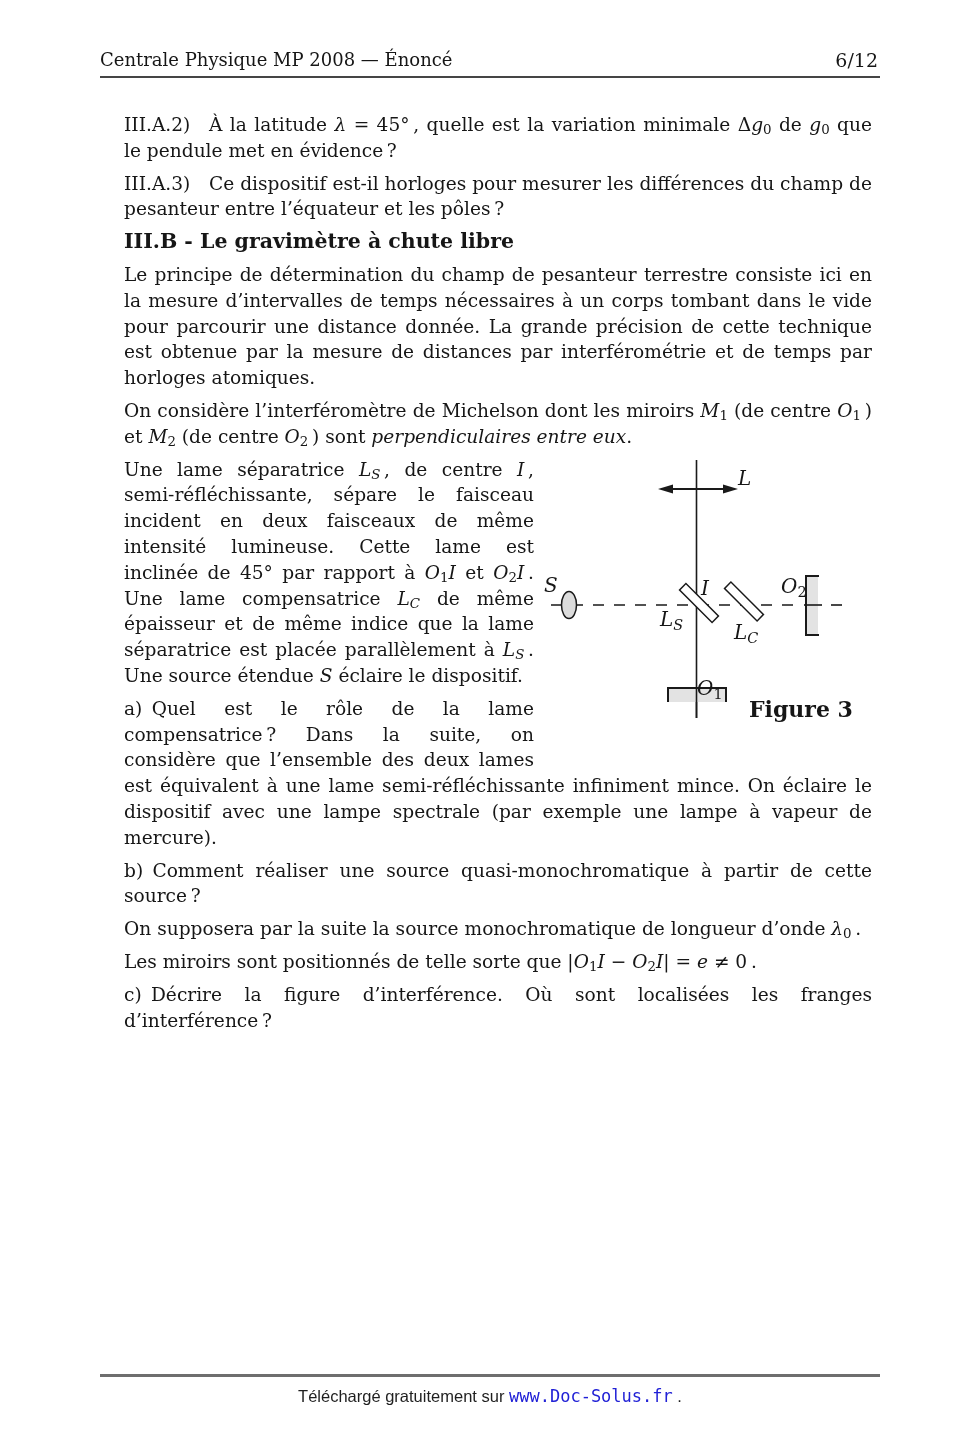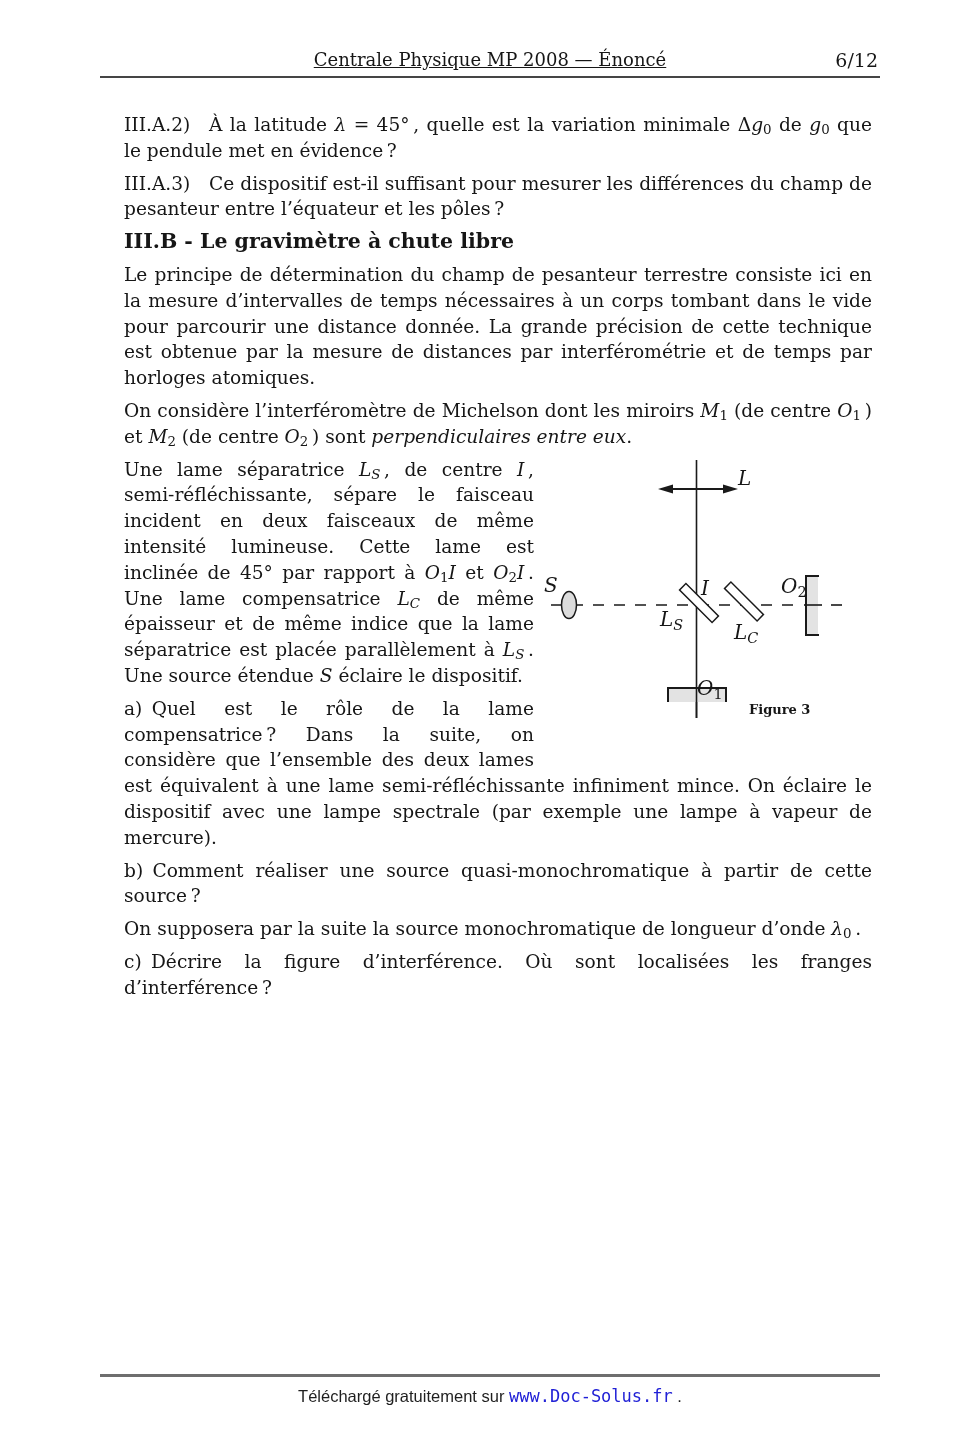--- a/index.html
+++ b/index.html
@@ -11,21 +11,21 @@
     font-family:"DejaVu Serif", serif;
     overflow:hidden;
   }
   
   .header{
     position:absolute;top:50px;left:100px;width:780px;
     border-bottom:2px solid #454545;
     padding-bottom:6px;
     font-size:18px;line-height:20px;
   }
-  .header-title{display:block;text-align:center;text-decoration:underline;}
+  .header-title{display:block;}
   .header-page{position:absolute;right:2px;top:0;font-size:19px;}
   
   .content{
     position:absolute;top:112px;left:108px;width:764px;
     font-size:18.6px;line-height:25.8px;
     text-align:justify;
   }
   .content p{margin:0 0 7px 16px;}
   .h-bold{font-weight:bold;font-size:20.5px;margin:9px 0 8px 0;text-align:left;}
   .it{font-style:italic;}
@@ -39,21 +39,21 @@
   }
   .fig svg{position:absolute;left:0;top:0;}
   .flabel{
     position:absolute;
     font-size:20px;line-height:1.1;
     white-space:nowrap;
     text-align:left;
   }
   .fig-caption{
     position:absolute;left:209px;top:240px;
-    font-weight:bold;font-size:13px;
+    font-weight:bold;font-size:22px;
     white-space:nowrap;
   }
   
   .footer{position:absolute;left:100px;width:780px;top:1374px;}
   .footer-rule{height:3px;background:#6e6e6e;}
   .footer-text{
     text-align:center;margin-top:9px;
     font-family:"Liberation Sans", sans-serif;
     font-size:16.5px;color:#1f1f1f;
   }
@@ -71,21 +71,21 @@
 <div class="page">
 
   <div class="header">
     <span class="header-title">Centrale Physique MP 2008 — Énoncé</span>
     <span class="header-page">6/12</span>
   </div>
 
   <div class="content">
 
     <p><span>III.A.2)  À la latitude </span><span class="it">λ</span><span> = 45° , quelle est la variation minimale Δ</span><span class="it">g</span><span class="sb">0</span><span> de </span><span class="it">g</span><span class="sb">0</span><span> que le pendule met en évidence ?</span></p>
-    <p><span>III.A.3)  Ce dispositif est-il suffisant pour mesurer les différences du champ de pesanteur entre l’équateur et les pôles ?</span></p>
+    <p><span>III.A.3)  Ce dispositif est-il horloges pour mesurer les différences du champ de pesanteur entre l’équateur et les pôles ?</span></p>
 
     <p class="h-bold">III.B - Le gravimètre à chute libre</p>
     <p><span>Le principe de détermination du champ de pesanteur terrestre consiste ici en la mesure d’intervalles de temps nécessaires à un corps tombant dans le vide pour parcourir une distance donnée. La grande précision de cette technique est obtenue par la mesure de distances par interférométrie et de temps par horloges atomiques.</span></p>
 
     <p><span>On considère l’interféromètre de Michelson dont les miroirs </span><span class="it">M</span><span class="sb">1</span><span> (de centre </span><span class="it">O</span><span class="sb">1</span><span> ) et </span><span class="it">M</span><span class="sb">2</span><span> (de centre </span><span class="it">O</span><span class="sb">2</span><span> ) sont </span><span class="it">perpendiculaires entre eux</span><span>.</span></p>
 
     <div class="fig">
       <svg width="332" height="306" viewBox="0 0 332 306">
 
         <line x1="156.5" y1="3" x2="156.5" y2="261" stroke="#1a1a1a" stroke-width="1.6"></line>
@@ -122,20 +122,21 @@
       <span class="flabel" style="left:194px;top:164px;"><span class="it">L</span><span class="it sb">C</span></span>
       <span class="flabel" style="left:241px;top:118px;"><span class="it">O</span><span class="sb">2</span></span>
       <span class="flabel" style="left:157px;top:220px;"><span class="it">O</span><span class="sb">1</span></span>
       <span class="fig-caption">Figure 3</span>
     </div>
 
     <p><span>Une lame séparatrice </span><span class="it">L</span><span class="it sb">S</span><span> , de centre </span><span class="it">I</span><span> , semi-réfléchissante, sépare le faisceau incident en deux faisceaux de même intensité lumineuse. Cette lame est inclinée de 45° par rapport à </span><span class="it">O</span><span class="sb">1</span><span class="it">I</span><span> et </span><span class="it">O</span><span class="sb">2</span><span class="it">I</span><span> . Une lame compensatrice </span><span class="it">L</span><span class="it sb">C</span><span> de même épaisseur et de même indice que la lame séparatrice est placée parallèlement à </span><span class="it">L</span><span class="it sb">S</span><span> . Une source étendue </span><span class="it">S</span><span> éclaire le dispositif.</span></p>
     <p><span>a) Quel est le rôle de la lame compensatrice ? Dans la suite, on considère que l’ensemble des deux lames est équivalent à une lame semi-réfléchissante infiniment mince. On éclaire le dispositif avec une lampe spectrale (par exemple une lampe à vapeur de mercure).</span></p>
     <p><span>b) Comment réaliser une source quasi-monochromatique à partir de cette source ?</span></p>
     <p><span>On supposera par la suite la source monochromatique de longueur d’onde </span><span class="it">λ</span><span class="sb">0</span><span> .</span></p>
+    <p><span>Les miroirs sont positionnés de telle sorte que </span><span>|</span><span class="it">O</span><span class="sb">1</span><span class="it">I</span><span> − </span><span class="it">O</span><span class="sb">2</span><span class="it">I</span><span>| = </span><span class="it">e</span><span> ≠ 0 .</span></p>
     <p><span>c) Décrire la figure d’interférence. Où sont localisées les franges d’interférence ?</span></p>
 
   </div>
 
   <div class="footer">
     <div class="footer-rule"></div>
     <div class="footer-text">
       <span>Téléchargé gratuitement sur </span><a class="footer-link">www.Doc-Solus.fr</a><span> .</span>
     </div>
   </div>

